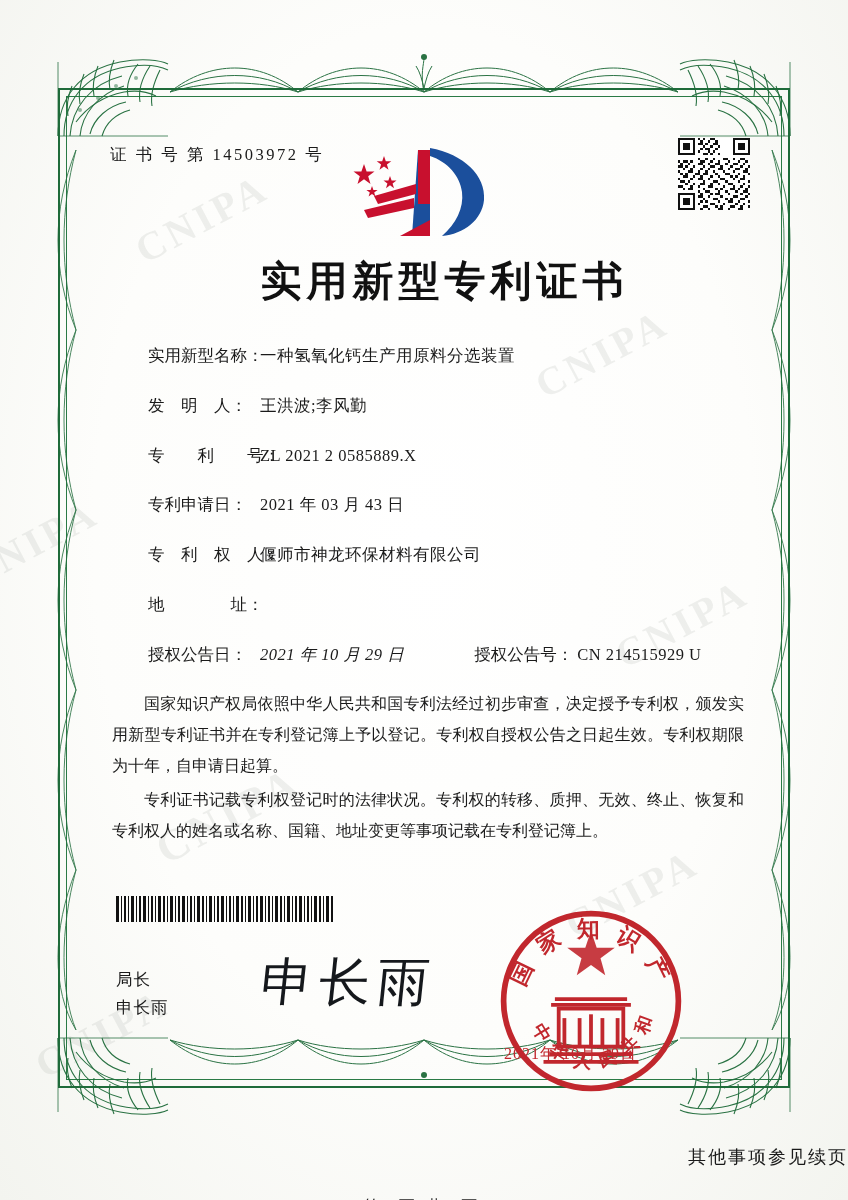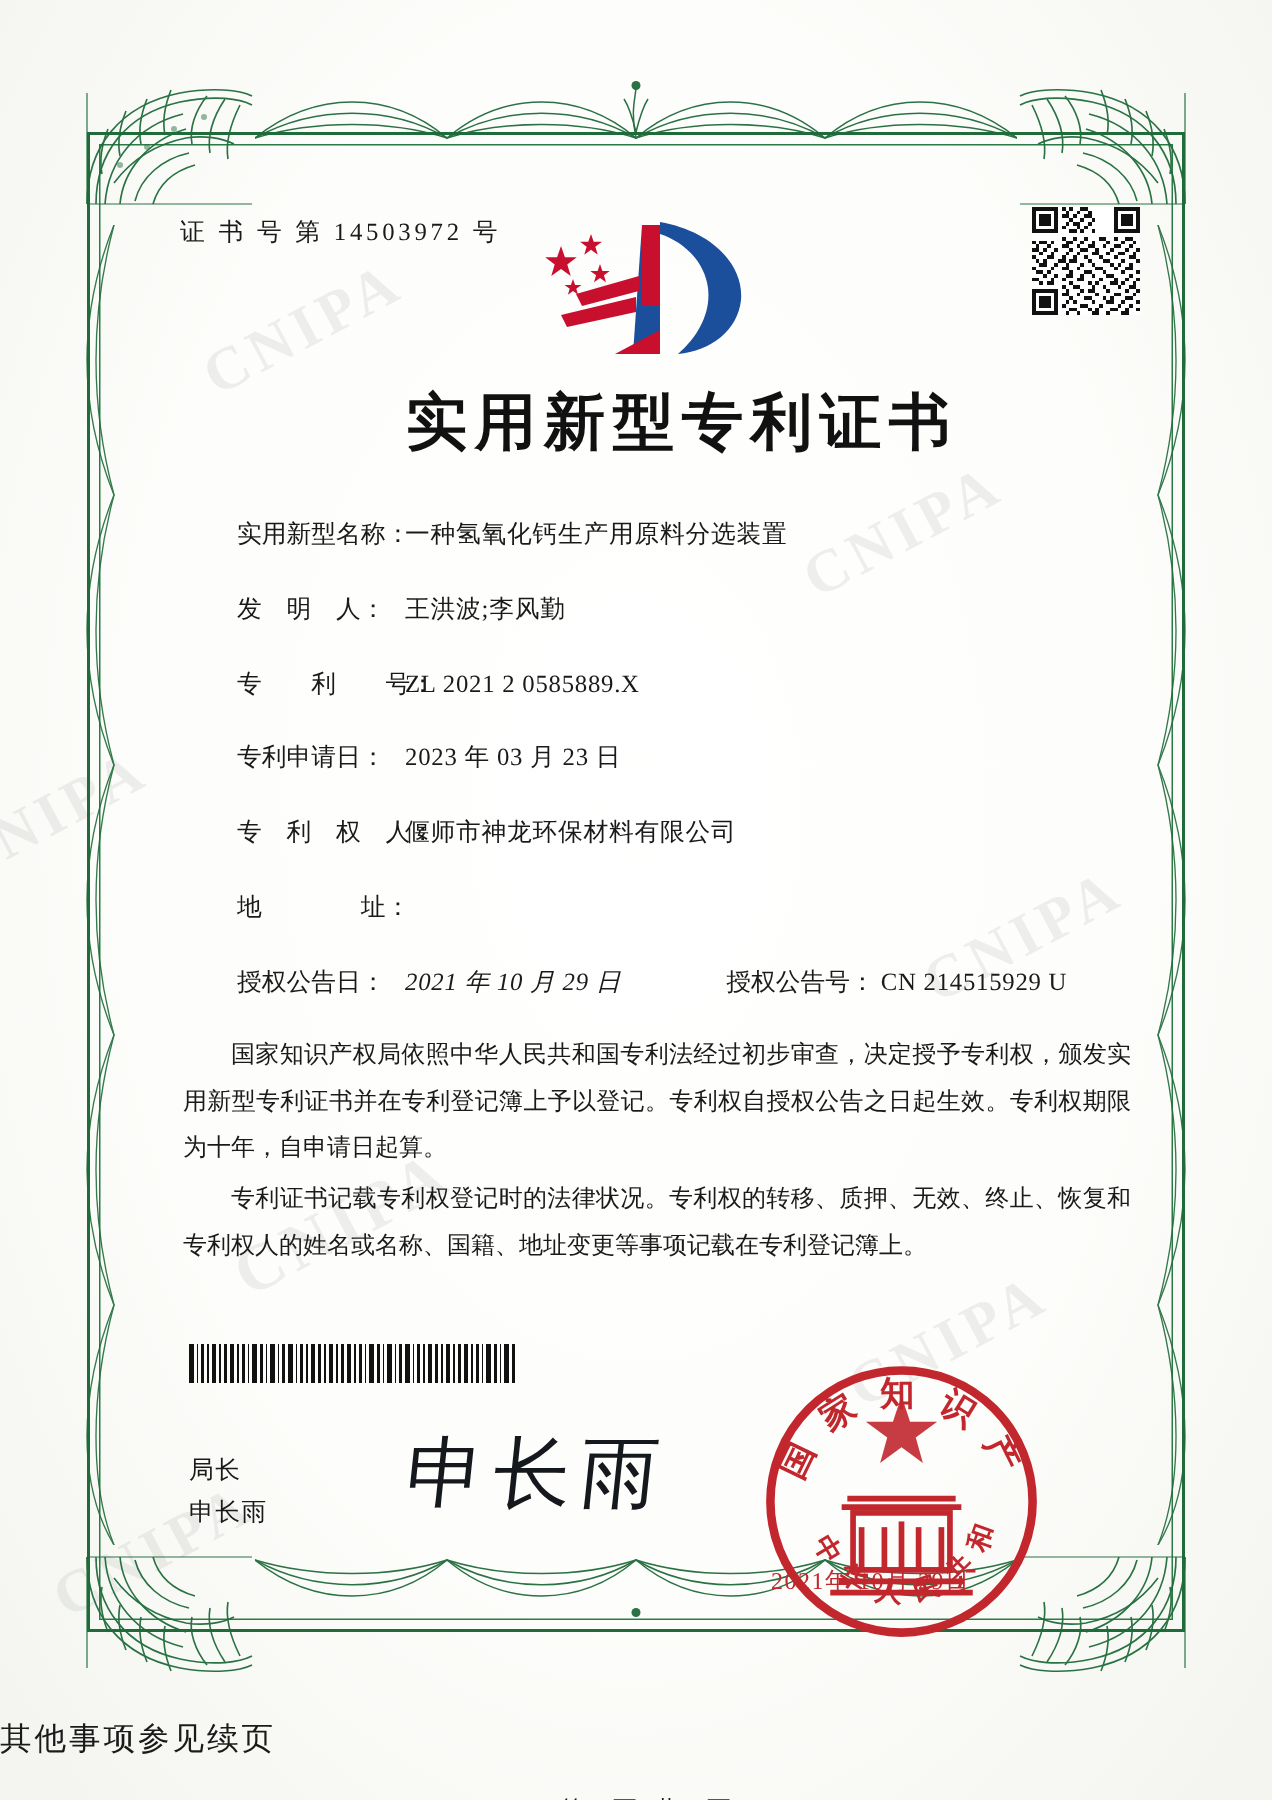--- a/index.html
+++ b/index.html
@@ -107,21 +107,21 @@
     top: 150px;
     width: 34px;
     height: 880px;
     opacity: 0.9;
     transform: scaleX(-1);
   }
 
   
   .content {
     position: absolute;
-    left: 76px;
+    left: 66px;
     top: 96px;
     width: 716px;
     height: 796px;
   }
 
   .cert-no {
     position: absolute;
     left: 44px;
     top: 48px;
     font-size: 16.5px;
@@ -260,22 +260,22 @@
     top: 1100px;
     text-align: center;
     font-size: 15.5px;
     letter-spacing: 1px;
   }
   .footer-note {
     position: absolute;
     left: 0;
     right: 0;
     top: 1145px;
-    text-align: left;
-    font-size: 21px;
+    text-align: right;
+    font-size: 18px;
     letter-spacing: 2px;
   }
 </style>
 </head>
 <body>
 
 <div class="page">
 
   <div class="watermark-layer">
     <div class="wm w1">CNIPA</div>
@@ -629,21 +629,21 @@
       <div class="field-row">
         <span class="field-label">发　明　人：</span>
         <span class="field-value">王洪波;李风勤</span>
       </div>
       <div class="field-row">
         <span class="field-label">专　　利　　号：</span>
         <span class="field-value">ZL 2021 2 0585889.X</span>
       </div>
       <div class="field-row">
         <span class="field-label">专利申请日：</span>
-        <span class="field-value">2023 年 03 月 23 日</span>
+        <span class="field-value">2021 年 03 月 43 日</span>
       </div>
       <div class="field-row">
         <span class="field-label">专　利　权　人：</span>
         <span class="field-value">偃师市神龙环保材料有限公司</span>
       </div>
       <div class="field-row">
         <span class="field-label">地　　　　址：</span>
       </div>
       <div class="field-row dual">
         <span class="field-label">授权公告日：</span>

